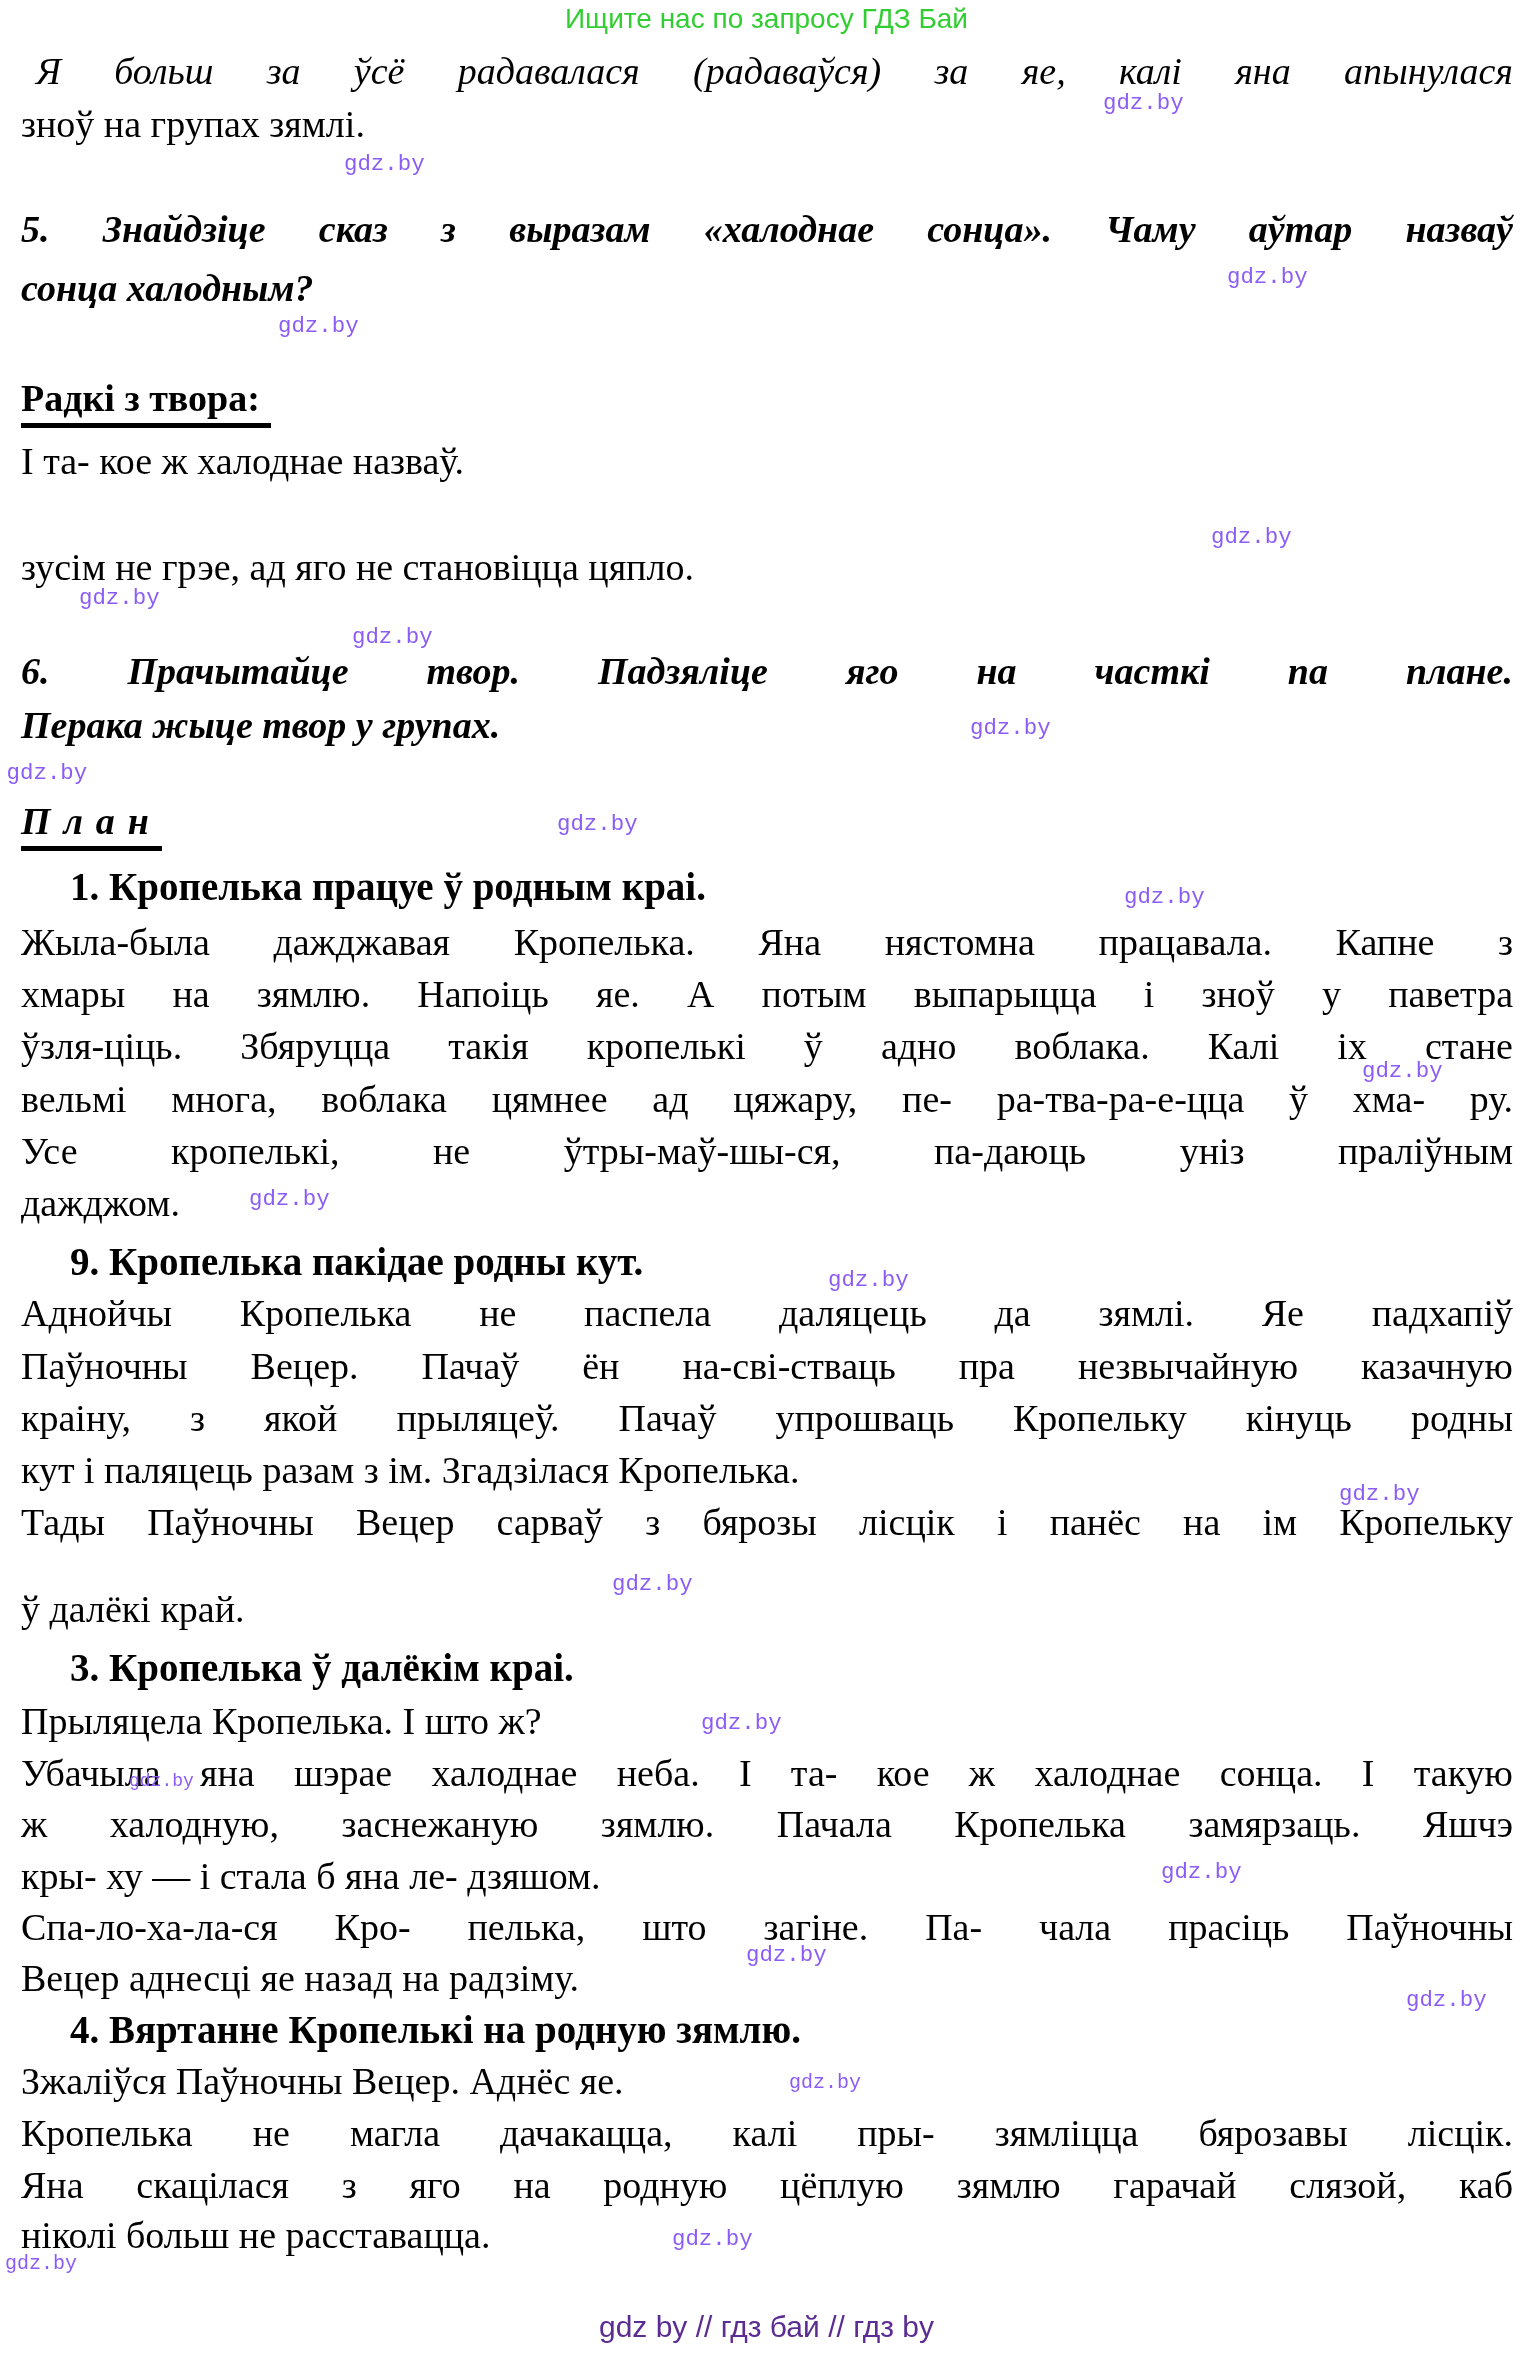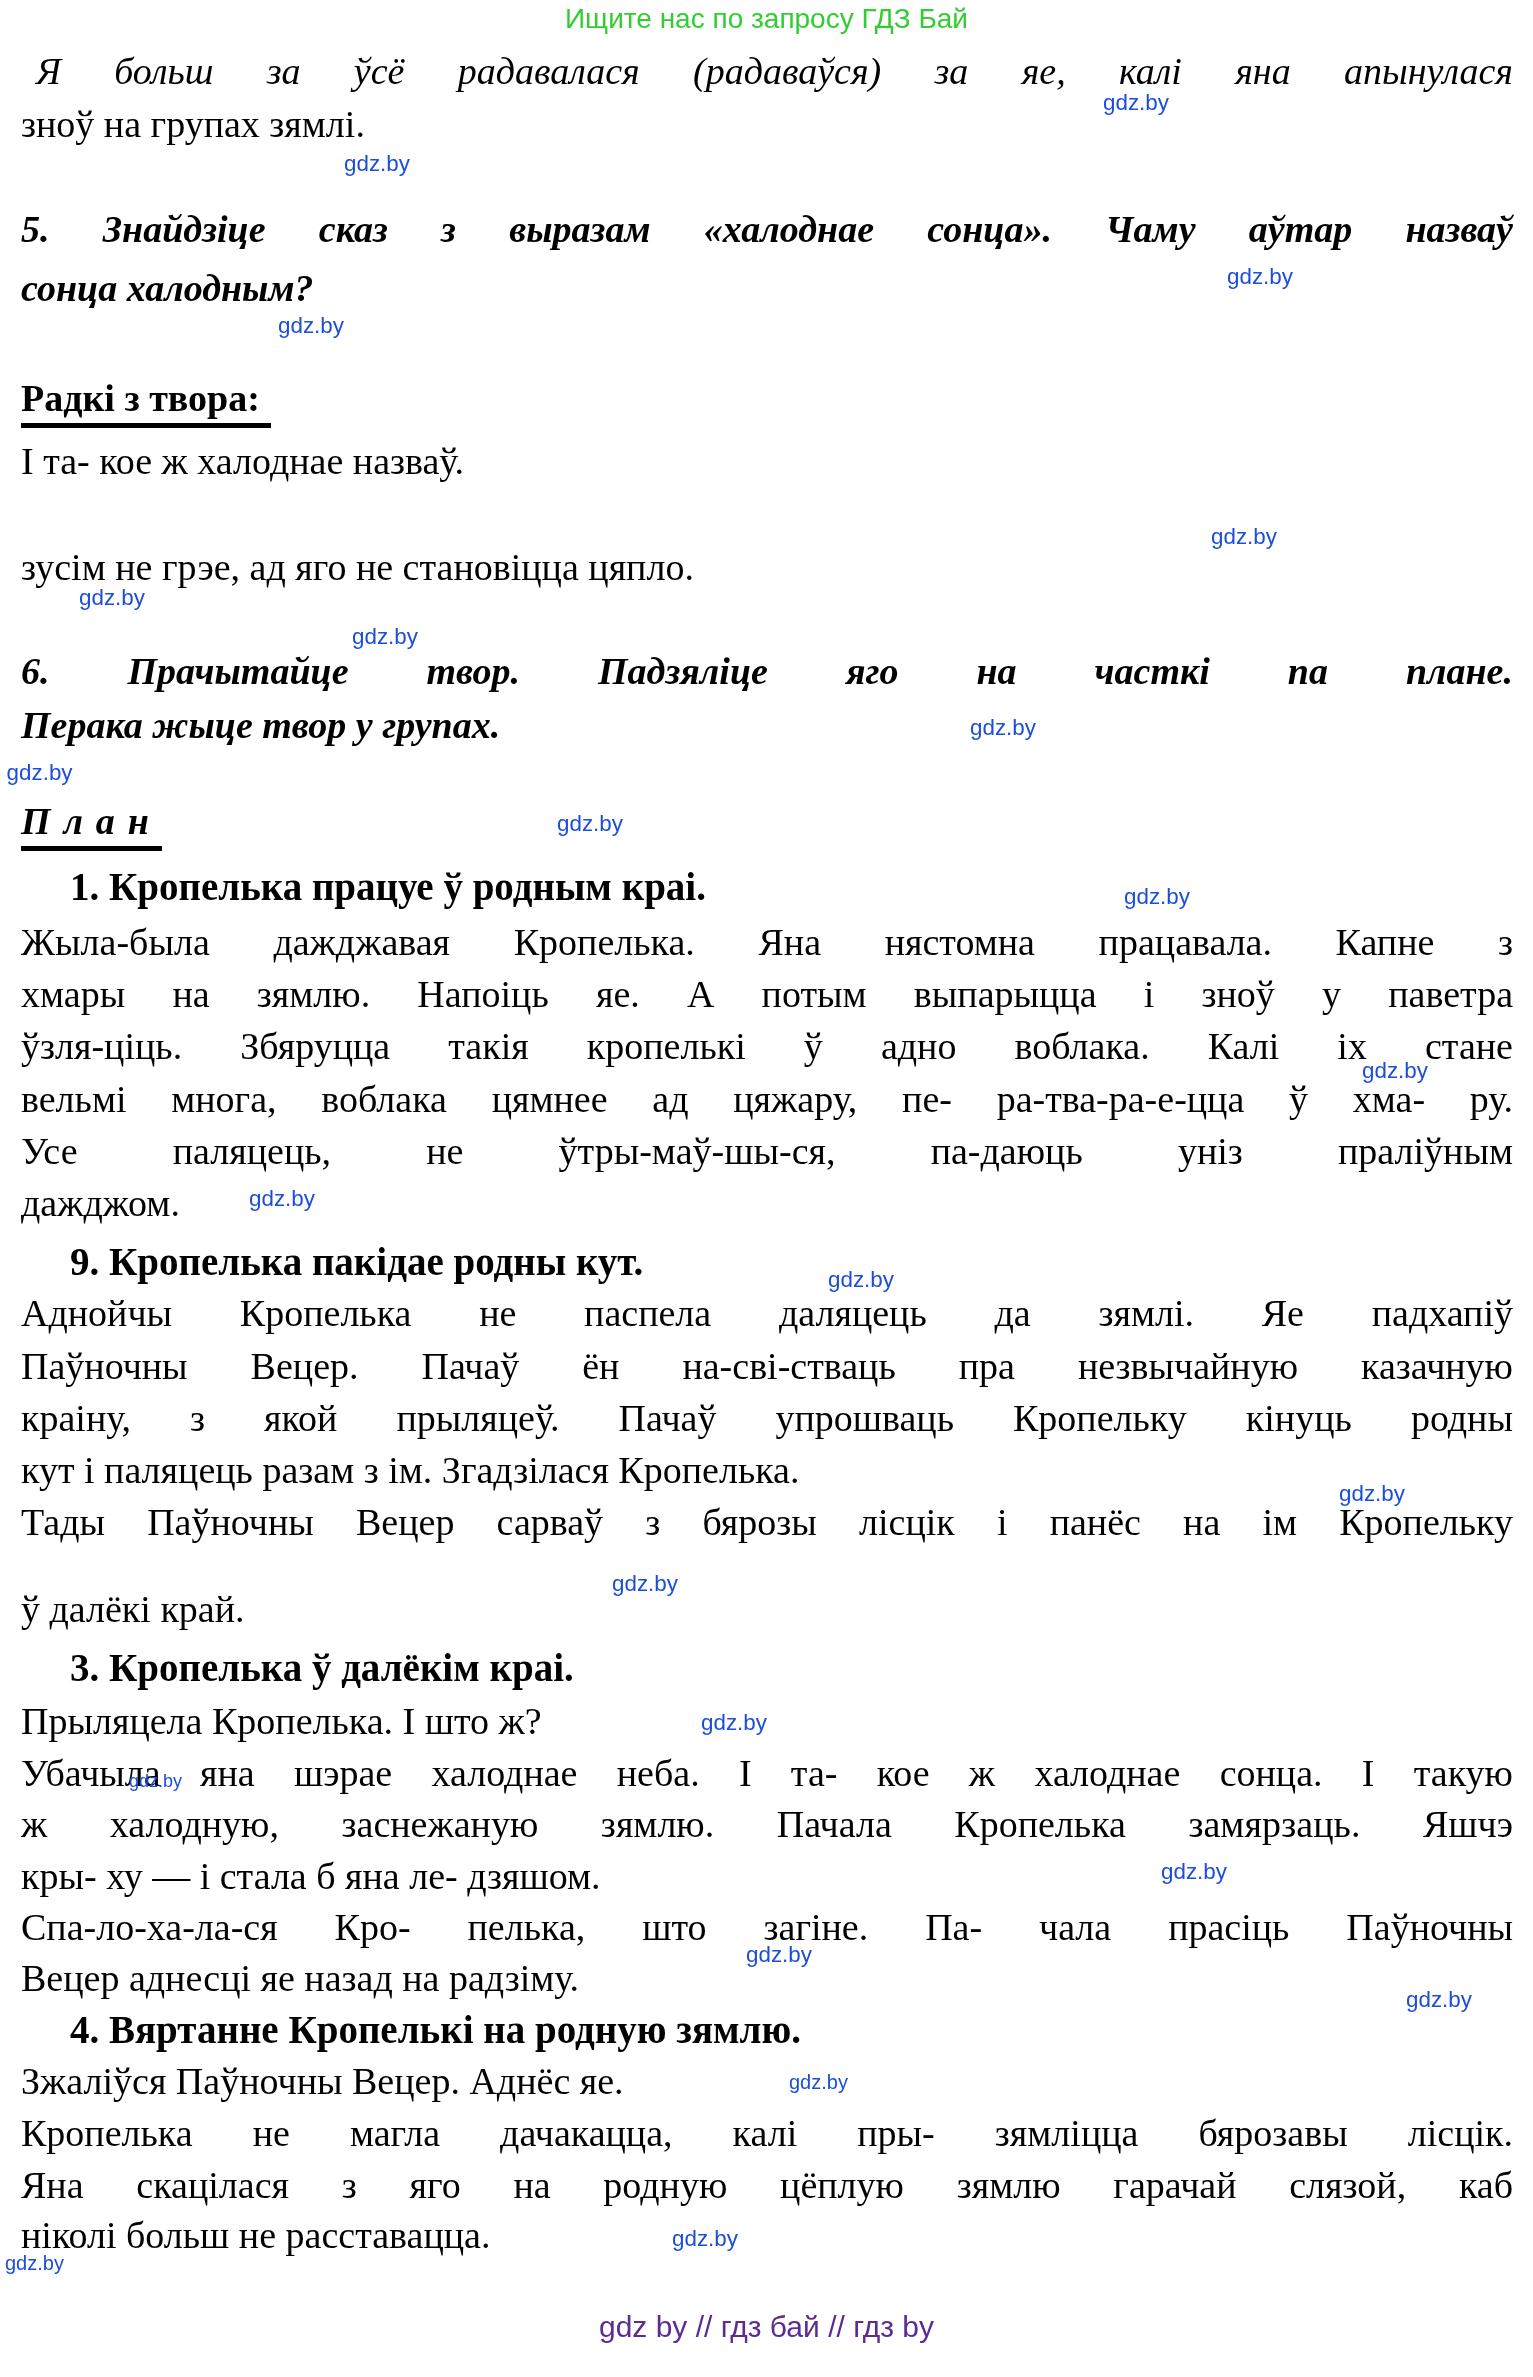--- a/index.html
+++ b/index.html
@@ -47,23 +47,23 @@
   
   .plan-h {
     position: absolute;
     left: 70px;
     font-size: 39px;
     line-height: 46px;
     font-weight: bold;
   }
   .wm {
     position: absolute;
-    font-family: Liberation Sans, sans-serif;
+    font-family: Liberation Mono, monospace;
     font-size: 22.4px;
-    color: #1d4ed8;
+    color: #8b5cf6;
     white-space: nowrap;
   }
   .footer {
     position: absolute;
     top: 2310px; left: 0; width: 100%;
     text-align: center;
     font-family: "Liberation Sans", sans-serif;
     font-size: 30px;
     color: #5b2c91;
   }
@@ -88,21 +88,21 @@
   <div class="ln just bi" style="top:648px">6.  Прачытайце твор. Падзяліце яго на часткі па плане.</div>
   <div class="ln bi" style="top:702px">Перака жыце твор у групах.</div>
 
   <div class="lbl it" style="top:798px">П л а н</div>
 
   <div class="plan-h" style="top:864px">1. Кропелька працуе ў родным краі.</div>
   <div class="ln just" style="top:919px">Жыла-была  дажджавая  Кропелька. Яна нястомна працавала. Капне з</div>
   <div class="ln just" style="top:971px">хмары на зямлю. Напоіць яе. А потым выпарыцца і зноў у паветра</div>
   <div class="ln just" style="top:1023px">ўзля-ціць. Збяруцца такія кропелькі ў адно воблака. Калі іх стане</div>
   <div class="ln just" style="top:1076px">вельмі многа, воблака цямнее ад цяжару, пе- ра-тва-ра-е-цца ў хма- ру.</div>
-  <div class="ln just" style="top:1128px">Усе  паляцець,  не  ўтры-маў-шы-ся,  па-даюць  уніз  праліўным</div>
+  <div class="ln just" style="top:1128px">Усе  кропелькі,  не  ўтры-маў-шы-ся,  па-даюць  уніз  праліўным</div>
   <div class="ln" style="top:1180px">дажджом.</div>
 
   <div class="plan-h" style="top:1239px">9. Кропелька пакідае родны кут.</div>
   <div class="ln just" style="top:1290px">Аднойчы Кропелька не паспела даляцець да  зямлі.  Яе  падхапіў</div>
   <div class="ln just" style="top:1343px">Паўночны  Вецер. Пачаў ён на-сві-стваць пра незвычайную казачную</div>
   <div class="ln just" style="top:1395px">краіну, з якой прыляцеў. Пачаў упрошваць Кропельку кінуць родны</div>
   <div class="ln" style="top:1447px">кут і паляцець разам з ім. Згадзілася Кропелька.</div>
   <div class="ln just" style="top:1499px">Тады Паўночны Вецер сарваў з бярозы лісцік і панёс на ім Кропельку</div>
   <div class="ln" style="top:1586px">ў далёкі край.</div>
 

